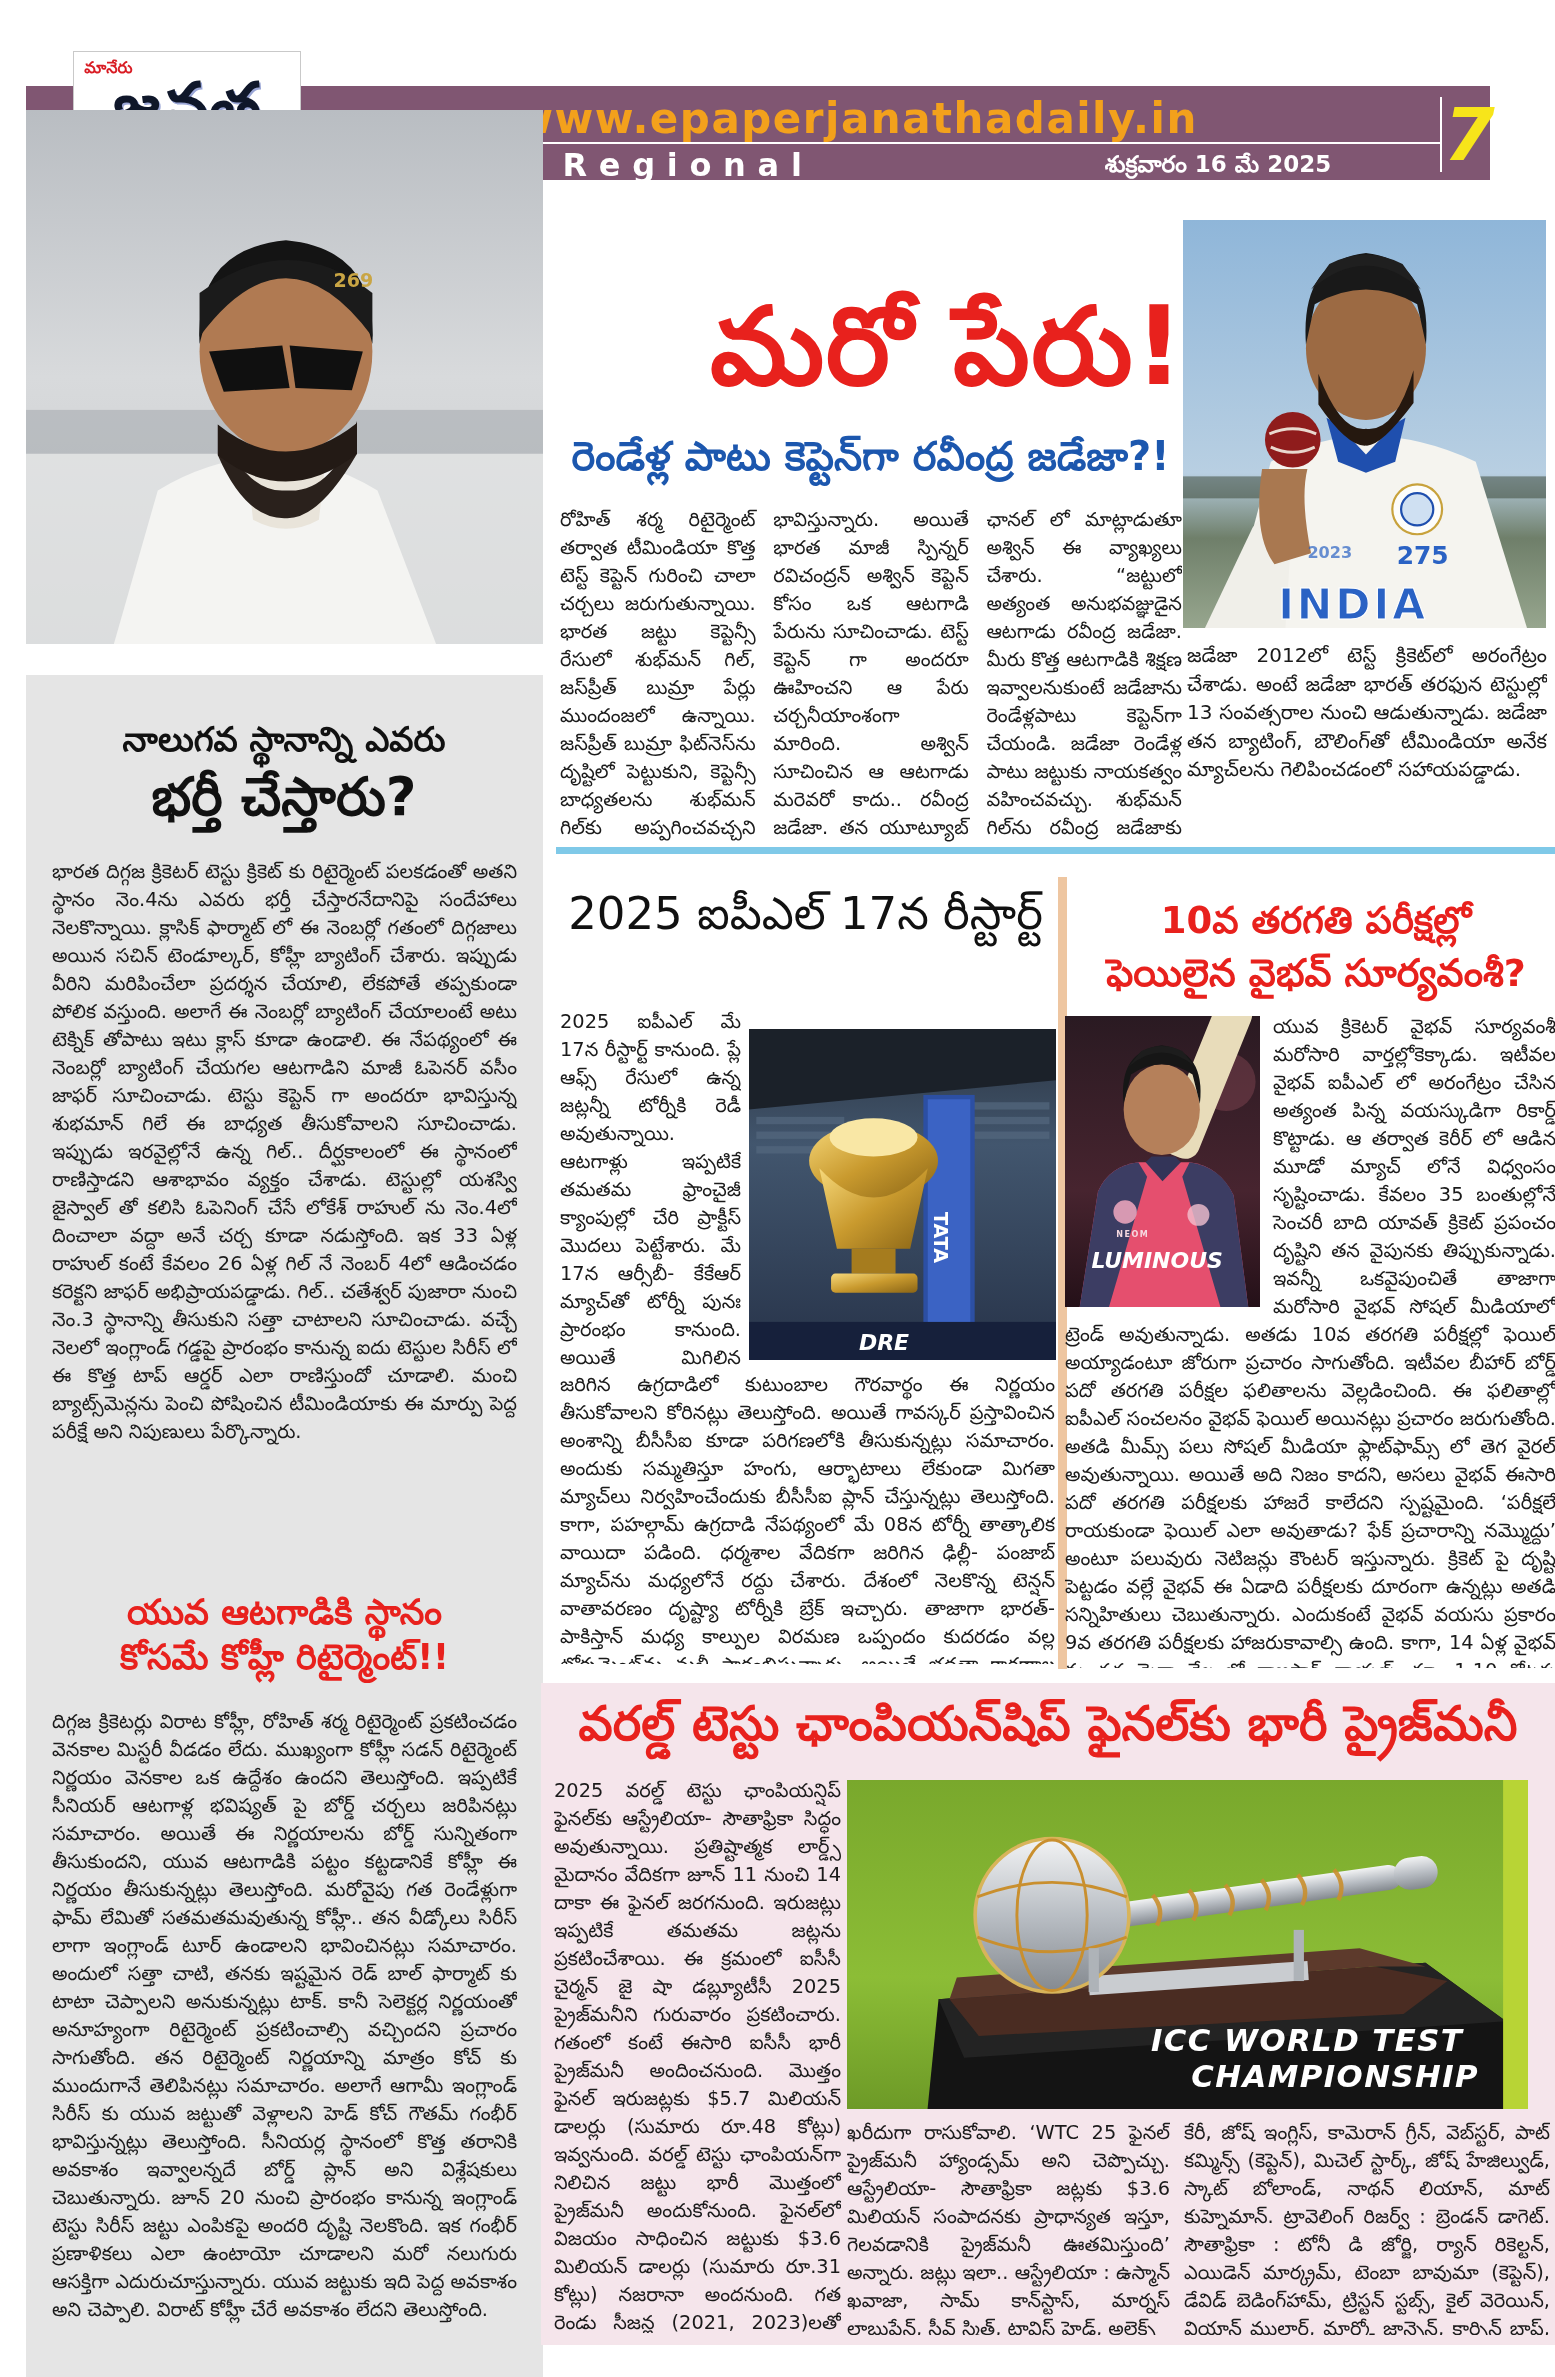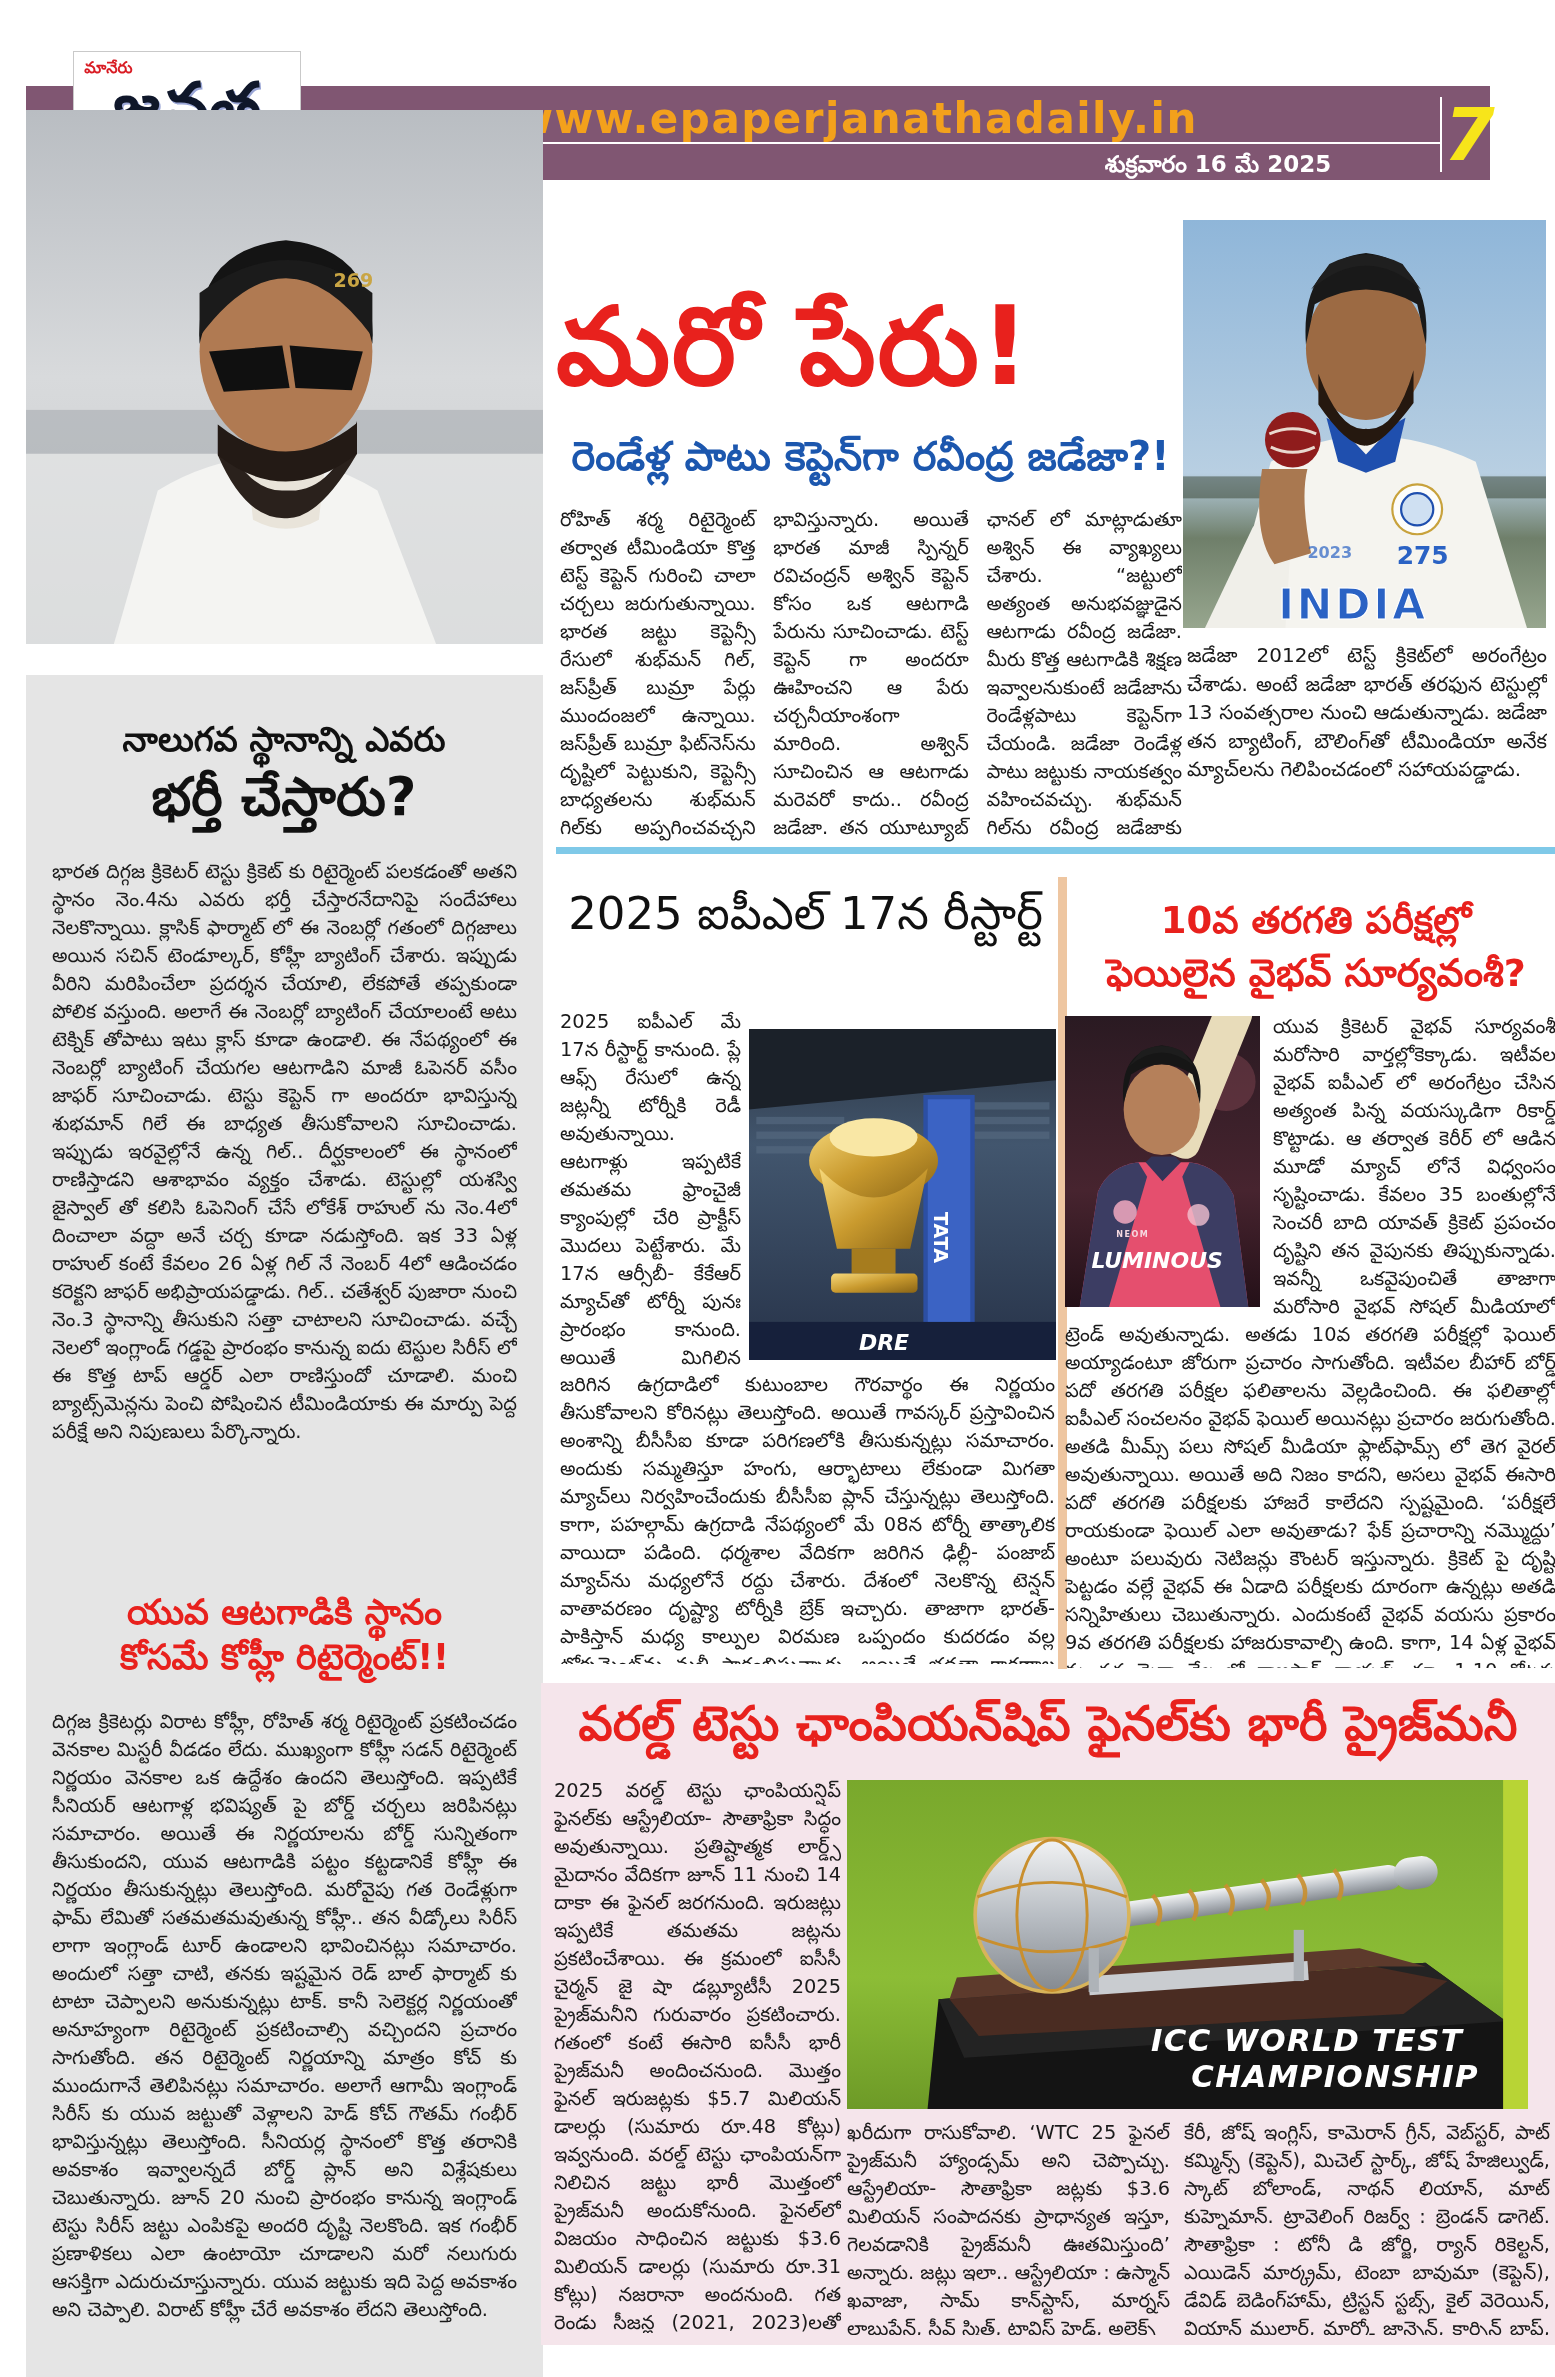--- a/index.html
+++ b/index.html
@@ -36,21 +36,21 @@
          font-size:34px;font-weight:bold;color:#111;}
   .lc-h2{position:absolute;left:29px;top:91px;width:458px;text-align:center;
          font-size:53px;font-weight:bold;color:#111;}
   .lc-body1{position:absolute;left:26px;top:183px;width:465px;height:717px;}
   .lc-sub{position:absolute;left:22px;top:915px;width:473px;text-align:center;
           font-size:35px;line-height:45px;font-weight:bold;color:#e8211d;}
   .lc-body2{position:absolute;left:26px;top:1033px;width:465px;height:673px;}
   
   .lead-kicker{position:absolute;left:556px;top:199px;width:629px;text-align:center;
                font-size:59px;font-weight:bold;color:#e8211d;}
-  .lead-head{position:absolute;left:556px;top:284px;width:629px;text-align:left;
+  .lead-head{position:absolute;left:556px;top:284px;width:629px;text-align:right;
              font-size:108px;font-weight:bold;color:#e8211d;letter-spacing:1.5px;}
   .lead-sub{position:absolute;left:556px;top:433px;width:629px;text-align:center;
             font-size:40px;font-weight:bold;color:#1c57ae;}
   .lead-body{position:absolute;left:560px;top:506px;width:622px;height:337px;
              column-count:3;column-gap:17.6px;}
   .lead-photo{position:absolute;left:1183px;top:220px;width:363px;height:408px;}
   .lead-caption{position:absolute;left:1187px;top:641px;width:360px;height:198px;}
   .blue-rule{position:absolute;left:556px;top:847px;width:1000px;height:7.3px;background:#7fc9e8;}
   
   .ipl-head{position:absolute;left:556px;top:887px;width:499px;text-align:center;
@@ -90,20 +90,21 @@
     <div class="logo-maneru">మానేరు</div>
     <div class="logo-main">జనత</div>
     <div class="logo-strip">
       <span>తెలుగు దినపత్రిక</span>
       <span>ఇది జనం గొంతుక</span>
     </div>
   </div>
 
   <div class="hdr-url">www.epaperjanathadaily.in</div>
   <div class="hdr-line"></div>
+  <div class="hdr-edition">Regional</div>
   <div class="hdr-date">శుక్రవారం 16 మే 2025</div>
   <div class="hdr-vline"></div>
   <div class="hdr-page">7</div>
 
   <svg class="left-photo" viewBox="0 0 706 730" preserveAspectRatio="none">
     <defs>
       <linearGradient id="kbg" x1="0" y1="0" x2="0" y2="1">
         <stop offset="0" stop-color="#b9bdc2"></stop>
           <stop offset="0.5" stop-color="#d8dadc"></stop>
           <stop offset="1" stop-color="#c7c9cb"></stop>

